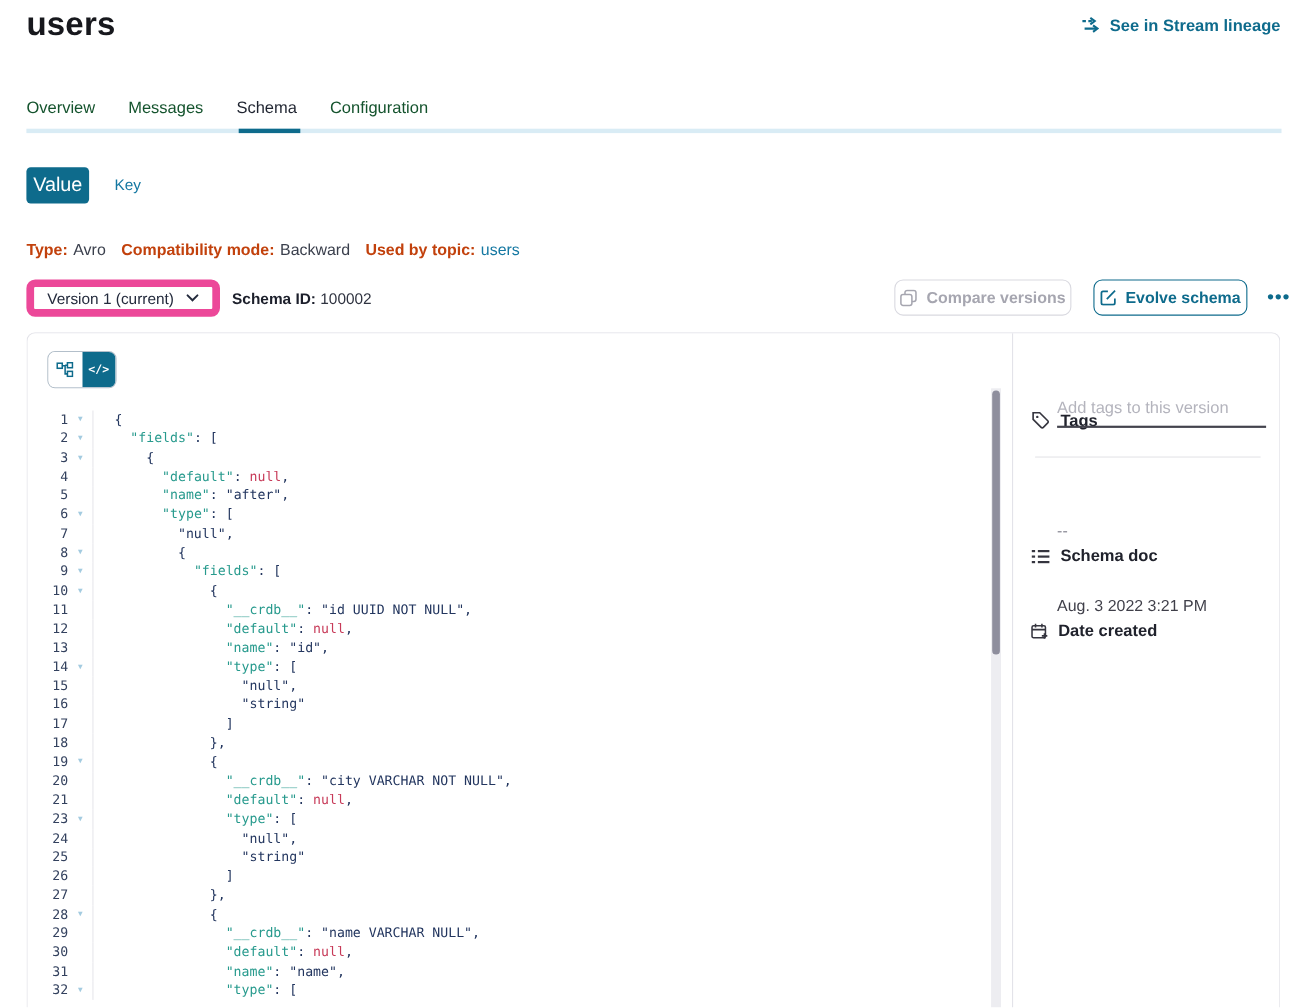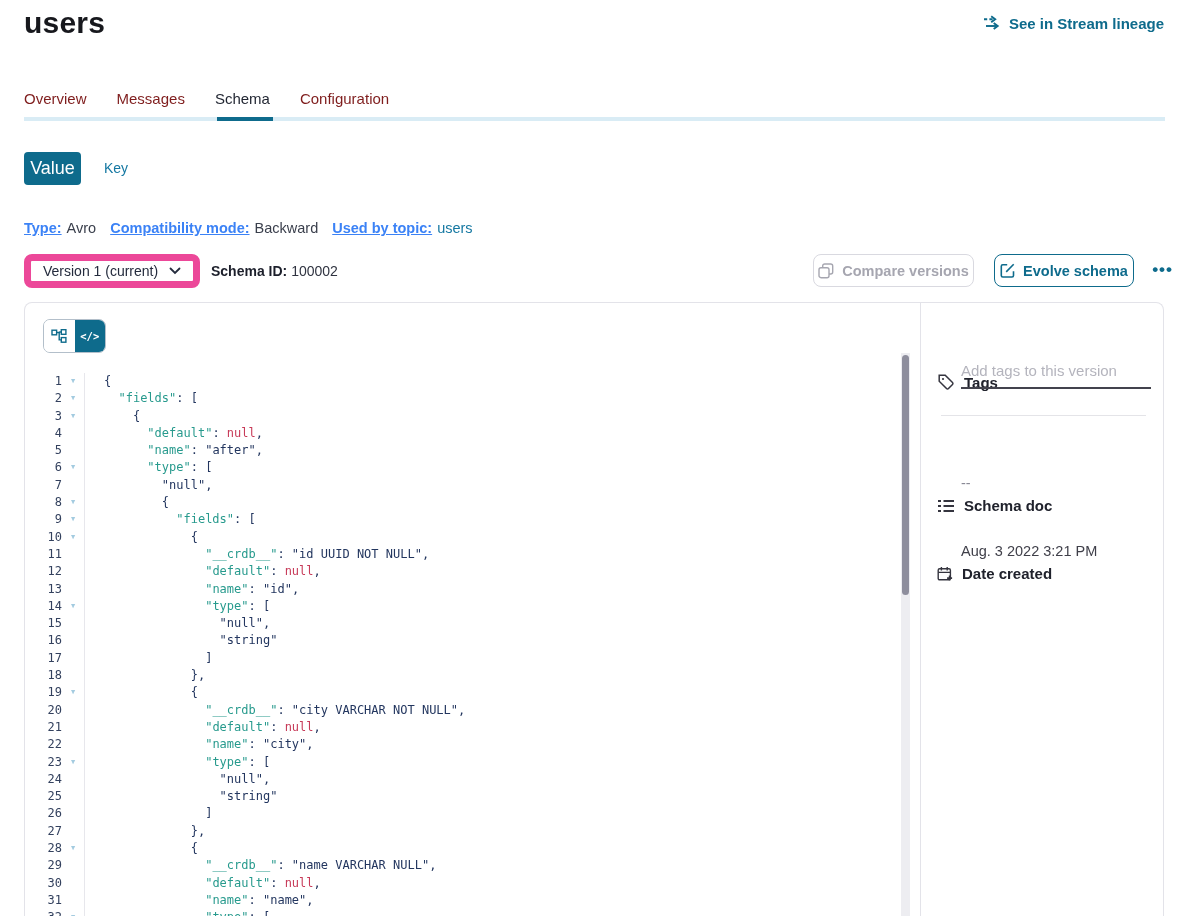--- a/index.html
+++ b/index.html
@@ -7,34 +7,34 @@
   body { font-family:"Liberation Sans", sans-serif; color:#2f3340; }
   #stage { position:relative; width:1189px; height:916px; overflow:hidden; background:#fff; }
 
   
   .page-title { position:absolute; left:24px; top:6px; font-size:30px; font-weight:700; color:#17181d; letter-spacing:.2px; }
   .lineage-link { position:absolute; right:25px; top:15px; display:flex; align-items:flex-start; gap:7px;
     color:#0e6b8c; font-size:15px; font-weight:700; cursor:pointer; }
 
   
   .tab-row { position:absolute; left:24px; top:90px; display:flex; gap:30px; font-size:15px; }
-  .tab { color:#7f1d1d; font-weight:500; cursor:pointer; }
+  .tab { color:#14532d; font-weight:500; cursor:pointer; }
   .tab.active { color:#1f2430; }
   .tab-track { position:absolute; left:24px; top:117px; width:1141px; height:4px; background:#d9ecf5; }
   .tab-indicator { position:absolute; left:193px; top:0; width:56px; height:4px; background:#0e6b8c; }
 
   
   .value-btn { position:absolute; left:24px; top:152px; width:57px; height:33px; background:#0e6b8c; color:#fff;
     border:none; border-radius:4px; font-size:18px; font-family:inherit; cursor:pointer; }
   .key-link { position:absolute; left:104px; top:160px; font-size:14px; color:#1578a2; font-weight:500; cursor:pointer; }
 
   
   .meta-row { position:absolute; left:24px; top:220px; font-size:14.5px; display:flex; }
   .meta-row .grp { margin-right:14px; }
-  .meta-row b { color:#3b82f6; font-weight:700;text-decoration:underline; }
+  .meta-row b { color:#c2410c; font-weight:700; }
   .meta-row .val { color:#3a3f4c; margin-left:5px; }
   .meta-row .lnk { color:#1578a2; margin-left:5px; cursor:pointer; }
 
   
   .version-select { position:absolute; left:24px; top:254px; width:176px; height:34px; border:7px solid #ec4899;
     border-radius:8px; display:flex; align-items:center; padding:0 12px; font-size:14px; color:#242b3d; cursor:pointer; background:#fff; }
   .version-select .sel-label { flex:1; }
   .schema-id { position:absolute; left:211px; top:263px; font-size:14px; }
   .schema-id b { color:#1c1f2b; }
   .btn { position:absolute; top:254px; height:33px; border-radius:8px; background:#fff; display:flex; align-items:center;
@@ -183,21 +183,20 @@
         <div class="cl"><span class="gut"><span class="ln">12</span><span class="fold"></span></span><span class="codetxt">              <span class="tk-k">"default"</span><span class="tk-p">: </span><span class="tk-n">null</span><span class="tk-p">,</span></span></div>
         <div class="cl"><span class="gut"><span class="ln">13</span><span class="fold"></span></span><span class="codetxt">              <span class="tk-k">"name"</span><span class="tk-p">: </span><span class="tk-s">"id"</span><span class="tk-p">,</span></span></div>
         <div class="cl"><span class="gut"><span class="ln">14</span><span class="fold">▼</span></span><span class="codetxt">              <span class="tk-k">"type"</span><span class="tk-p">: [</span></span></div>
         <div class="cl"><span class="gut"><span class="ln">15</span><span class="fold"></span></span><span class="codetxt">                <span class="tk-s">"null"</span><span class="tk-p">,</span></span></div>
         <div class="cl"><span class="gut"><span class="ln">16</span><span class="fold"></span></span><span class="codetxt">                <span class="tk-s">"string"</span></span></div>
         <div class="cl"><span class="gut"><span class="ln">17</span><span class="fold"></span></span><span class="codetxt">              <span class="tk-p">]</span></span></div>
         <div class="cl"><span class="gut"><span class="ln">18</span><span class="fold"></span></span><span class="codetxt">            <span class="tk-p">},</span></span></div>
         <div class="cl"><span class="gut"><span class="ln">19</span><span class="fold">▼</span></span><span class="codetxt">            <span class="tk-p">{</span></span></div>
         <div class="cl"><span class="gut"><span class="ln">20</span><span class="fold"></span></span><span class="codetxt">              <span class="tk-k">"__crdb__"</span><span class="tk-p">: </span><span class="tk-s">"city VARCHAR NOT NULL"</span><span class="tk-p">,</span></span></div>
         <div class="cl"><span class="gut"><span class="ln">21</span><span class="fold"></span></span><span class="codetxt">              <span class="tk-k">"default"</span><span class="tk-p">: </span><span class="tk-n">null</span><span class="tk-p">,</span></span></div>
-        <div class="cl"><span class="gut"><span class="ln">22</span><span class="fold"></span></span><span class="codetxt">              <span class="tk-k">"name"</span><span class="tk-p">: </span><span class="tk-s">"city"</span><span class="tk-p">,</span></span></div>
         <div class="cl"><span class="gut"><span class="ln">23</span><span class="fold">▼</span></span><span class="codetxt">              <span class="tk-k">"type"</span><span class="tk-p">: [</span></span></div>
         <div class="cl"><span class="gut"><span class="ln">24</span><span class="fold"></span></span><span class="codetxt">                <span class="tk-s">"null"</span><span class="tk-p">,</span></span></div>
         <div class="cl"><span class="gut"><span class="ln">25</span><span class="fold"></span></span><span class="codetxt">                <span class="tk-s">"string"</span></span></div>
         <div class="cl"><span class="gut"><span class="ln">26</span><span class="fold"></span></span><span class="codetxt">              <span class="tk-p">]</span></span></div>
         <div class="cl"><span class="gut"><span class="ln">27</span><span class="fold"></span></span><span class="codetxt">            <span class="tk-p">},</span></span></div>
         <div class="cl"><span class="gut"><span class="ln">28</span><span class="fold">▼</span></span><span class="codetxt">            <span class="tk-p">{</span></span></div>
         <div class="cl"><span class="gut"><span class="ln">29</span><span class="fold"></span></span><span class="codetxt">              <span class="tk-k">"__crdb__"</span><span class="tk-p">: </span><span class="tk-s">"name VARCHAR NULL"</span><span class="tk-p">,</span></span></div>
         <div class="cl"><span class="gut"><span class="ln">30</span><span class="fold"></span></span><span class="codetxt">              <span class="tk-k">"default"</span><span class="tk-p">: </span><span class="tk-n">null</span><span class="tk-p">,</span></span></div>
         <div class="cl"><span class="gut"><span class="ln">31</span><span class="fold"></span></span><span class="codetxt">              <span class="tk-k">"name"</span><span class="tk-p">: </span><span class="tk-s">"name"</span><span class="tk-p">,</span></span></div>
         <div class="cl"><span class="gut"><span class="ln">32</span><span class="fold">▼</span></span><span class="codetxt">              <span class="tk-k">"type"</span><span class="tk-p">: [</span></span></div>

